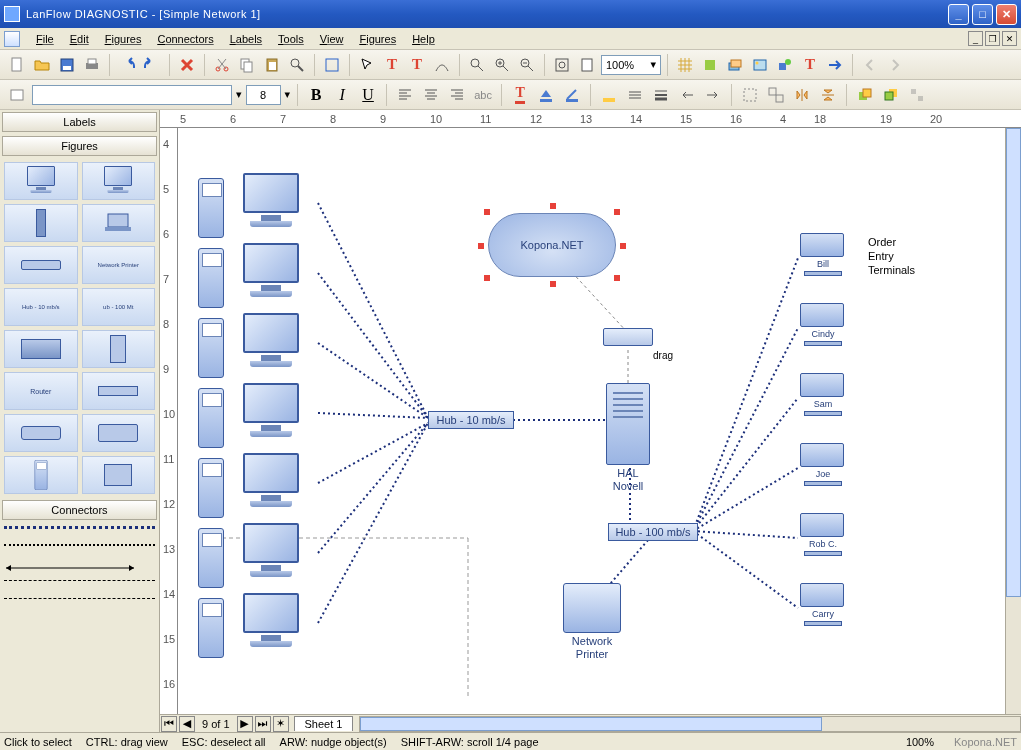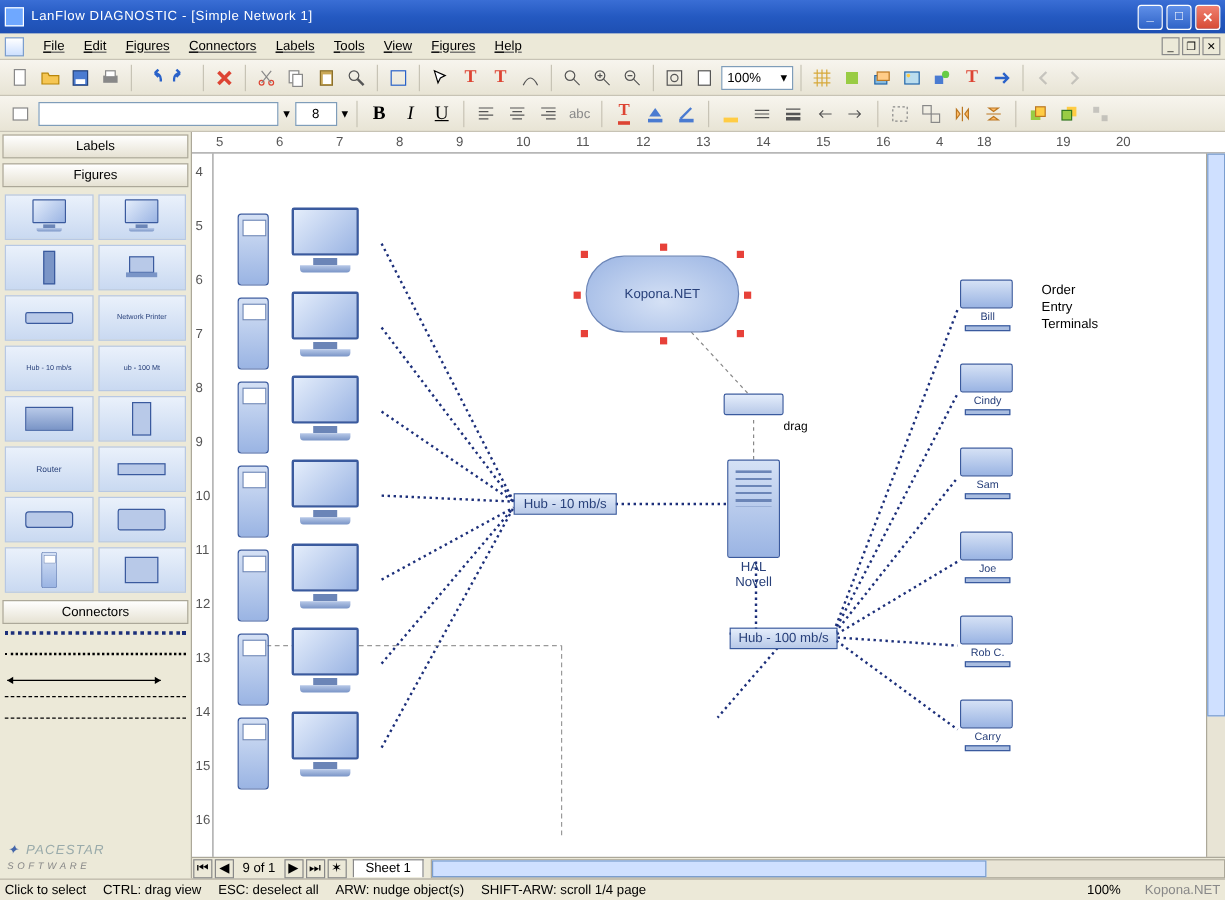--- a/index.html
+++ b/index.html
@@ -483,24 +483,20 @@
       <div class="connline" style="border-top:3px dotted #1c2f7a"></div>
       <div class="connline" style="border-top:2px dotted #000"></div>
       <div class="connline"><svg width="140" height="8">
             <line x1="2" y1="4" x2="130" y2="4" stroke="#000"></line>
             <path d="M130 4l-5-3v6z"></path>
             <path d="M2 4l5-3v6z"></path>
           </svg></div>
       <div class="connline" style="border-top:1px dashed #000"></div>
       <div class="connline" style="border-top:1px dashed #000"></div>
     </div>
-    <div class="logo">
-      <div style="font-size:16px;letter-spacing:1px"><span style="color:#46a">✦</span> <span style="text-transform:uppercase">Pacestar</span></div>
-      <div style="font-size:8px;letter-spacing:3px;color:#888">SOFTWARE</div>
-    </div>
   </div>
 
   <div class="canvaswrap">
     <div class="rulerH">
       <span style="left:20px">5</span>
         <span style="left:70px">6</span>
       <span style="left:120px">7</span>
         <span style="left:170px">8</span>
       <span style="left:220px">9</span>
         <span style="left:270px">10</span>
@@ -668,20 +664,24 @@
         </div>
 
         <div class="node hubbox" style="left:250px;top:283px">
             <span>Hub - 10 mb/s</span>
           </div>
 
         <div class="node hubbox" style="left:430px;top:395px;width:90px">
             <span>Hub - 100 mb/s</span>
           </div>
 
+        <div class="node" style="left:385px;top:455px">
+          <div class="printer"></div>
+          <div class="printerlbl"><span>Network</span><br><span>Printer</span></div>
+        </div>
 
         <div class="freelabel" style="left:690px;top:108px;line-height:1.25">
           <span>Order</span><br>
           <span>Entry</span><br>
           <span>Terminals</span>
         </div>
 
         <div class="node" style="left:622px;top:105px">
             <div class="terminal">
               <div class="top"></div>

